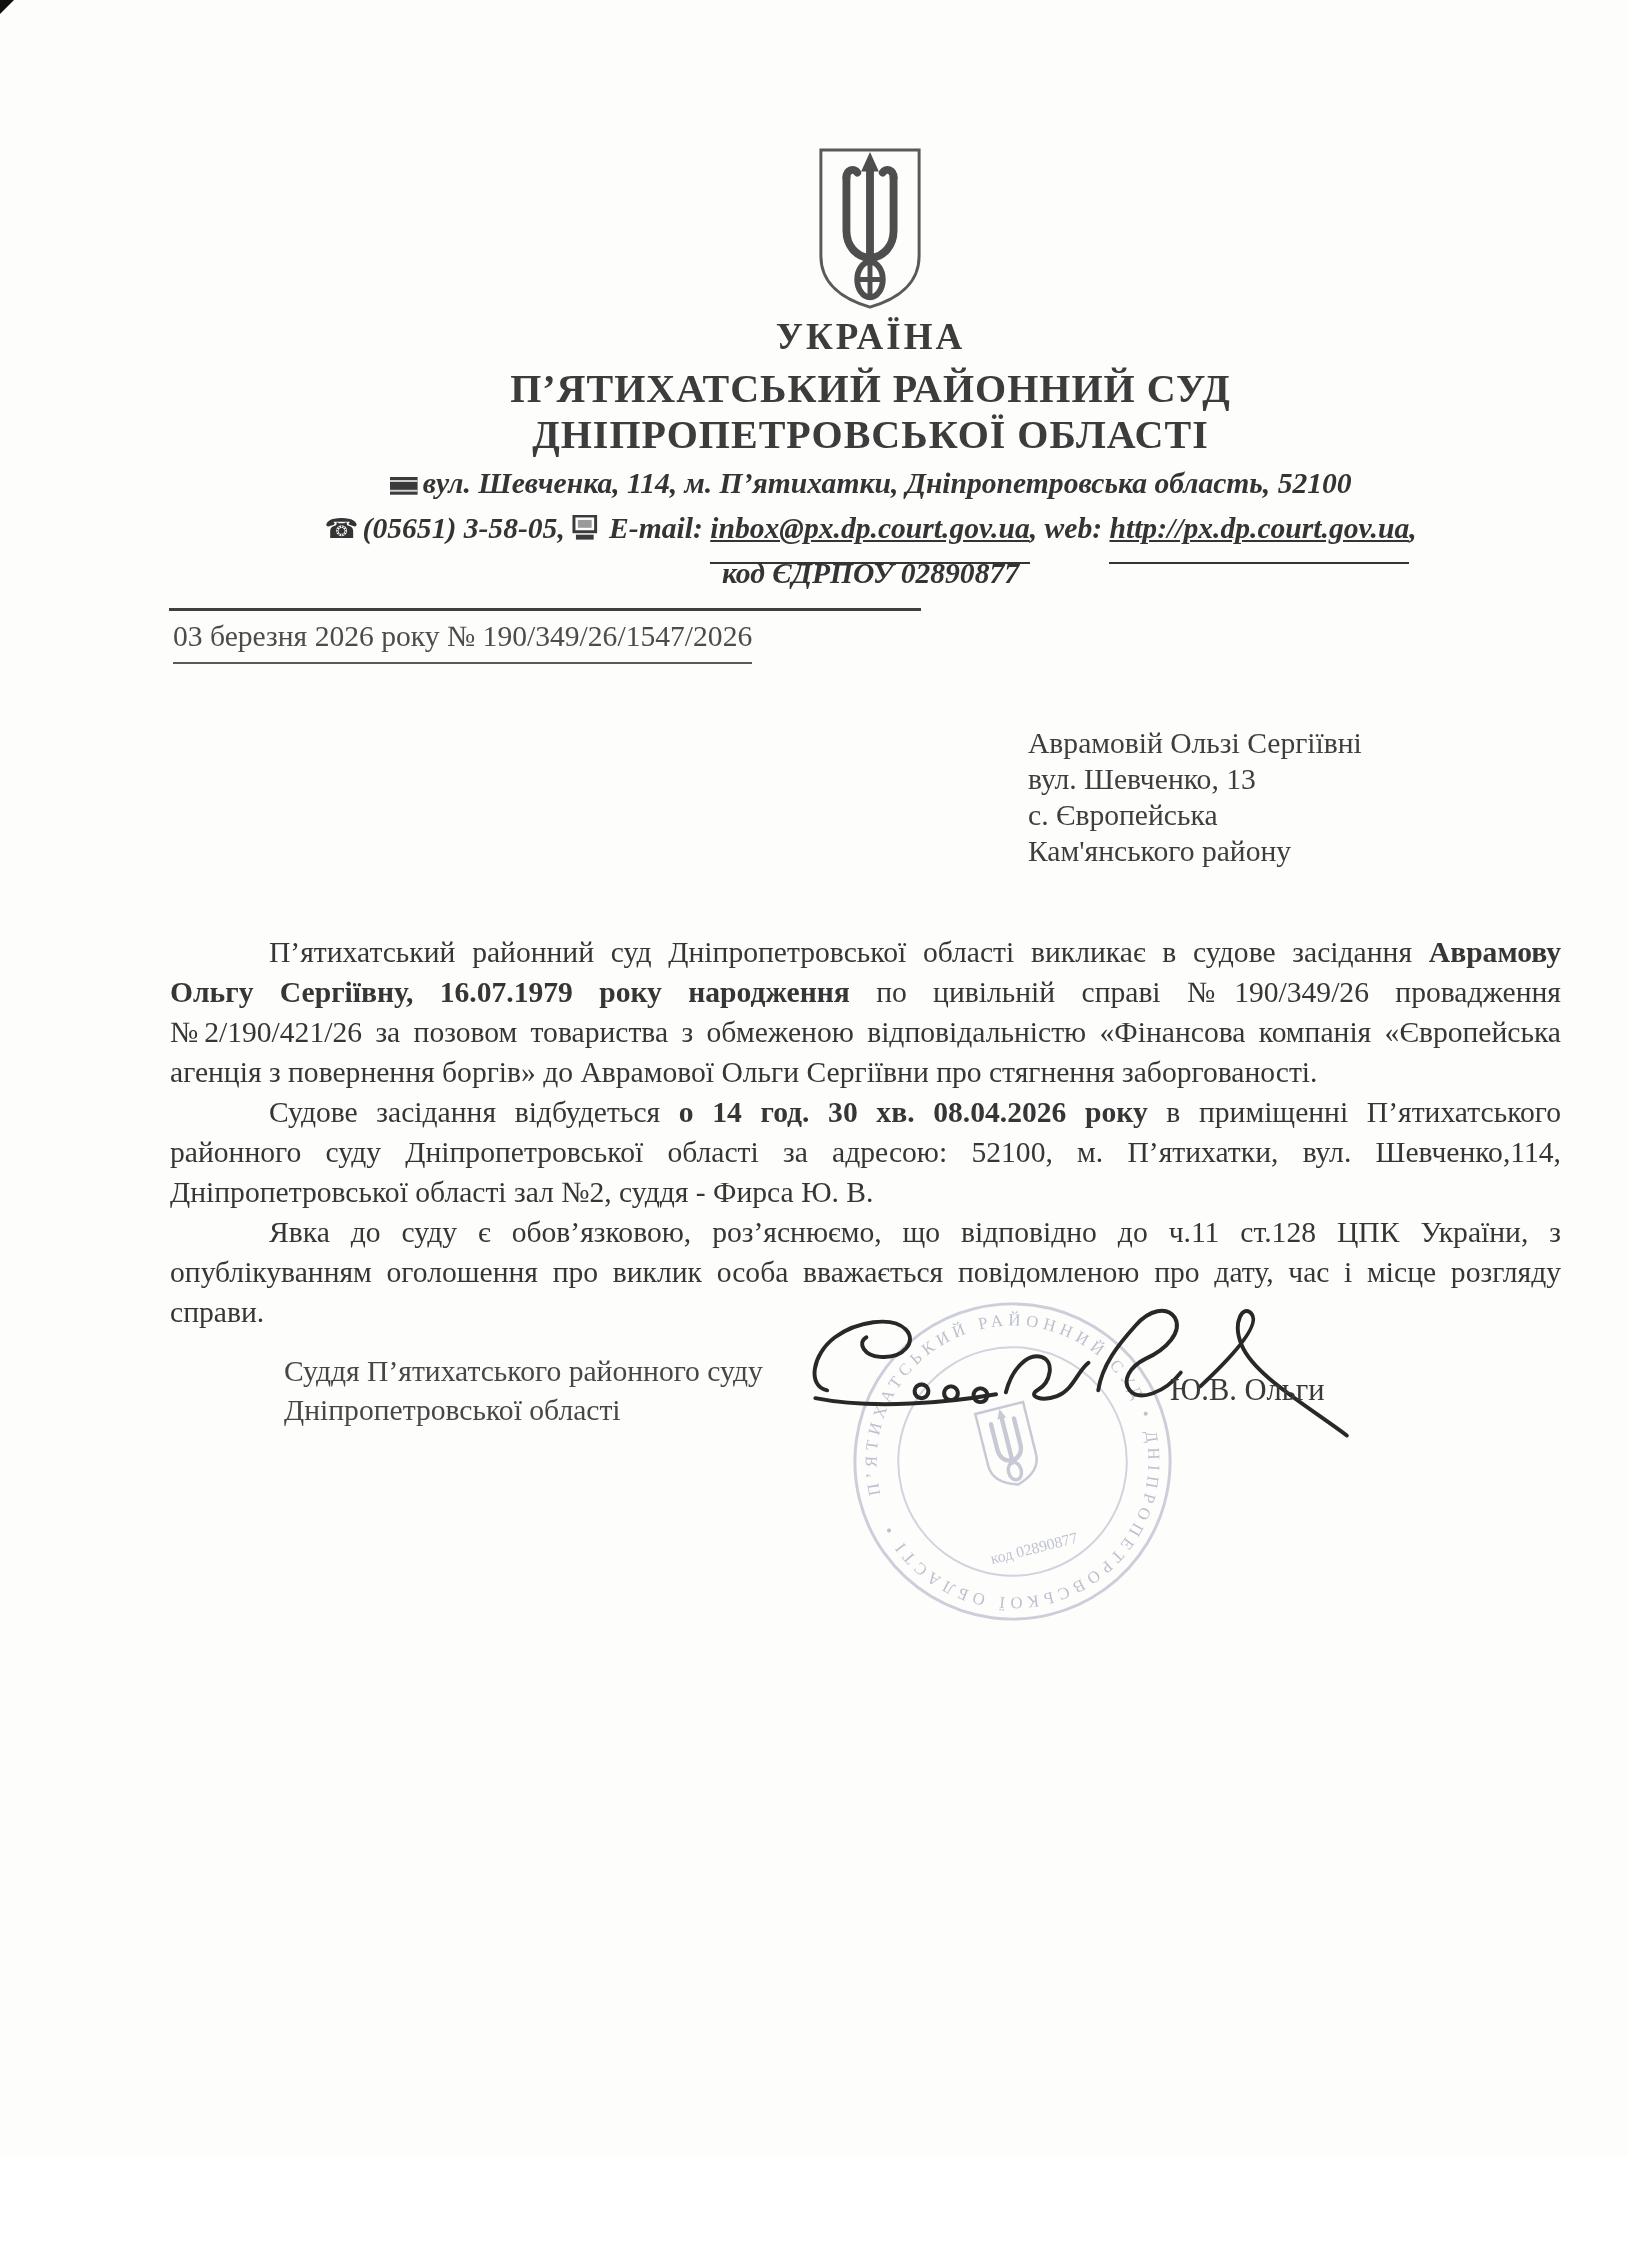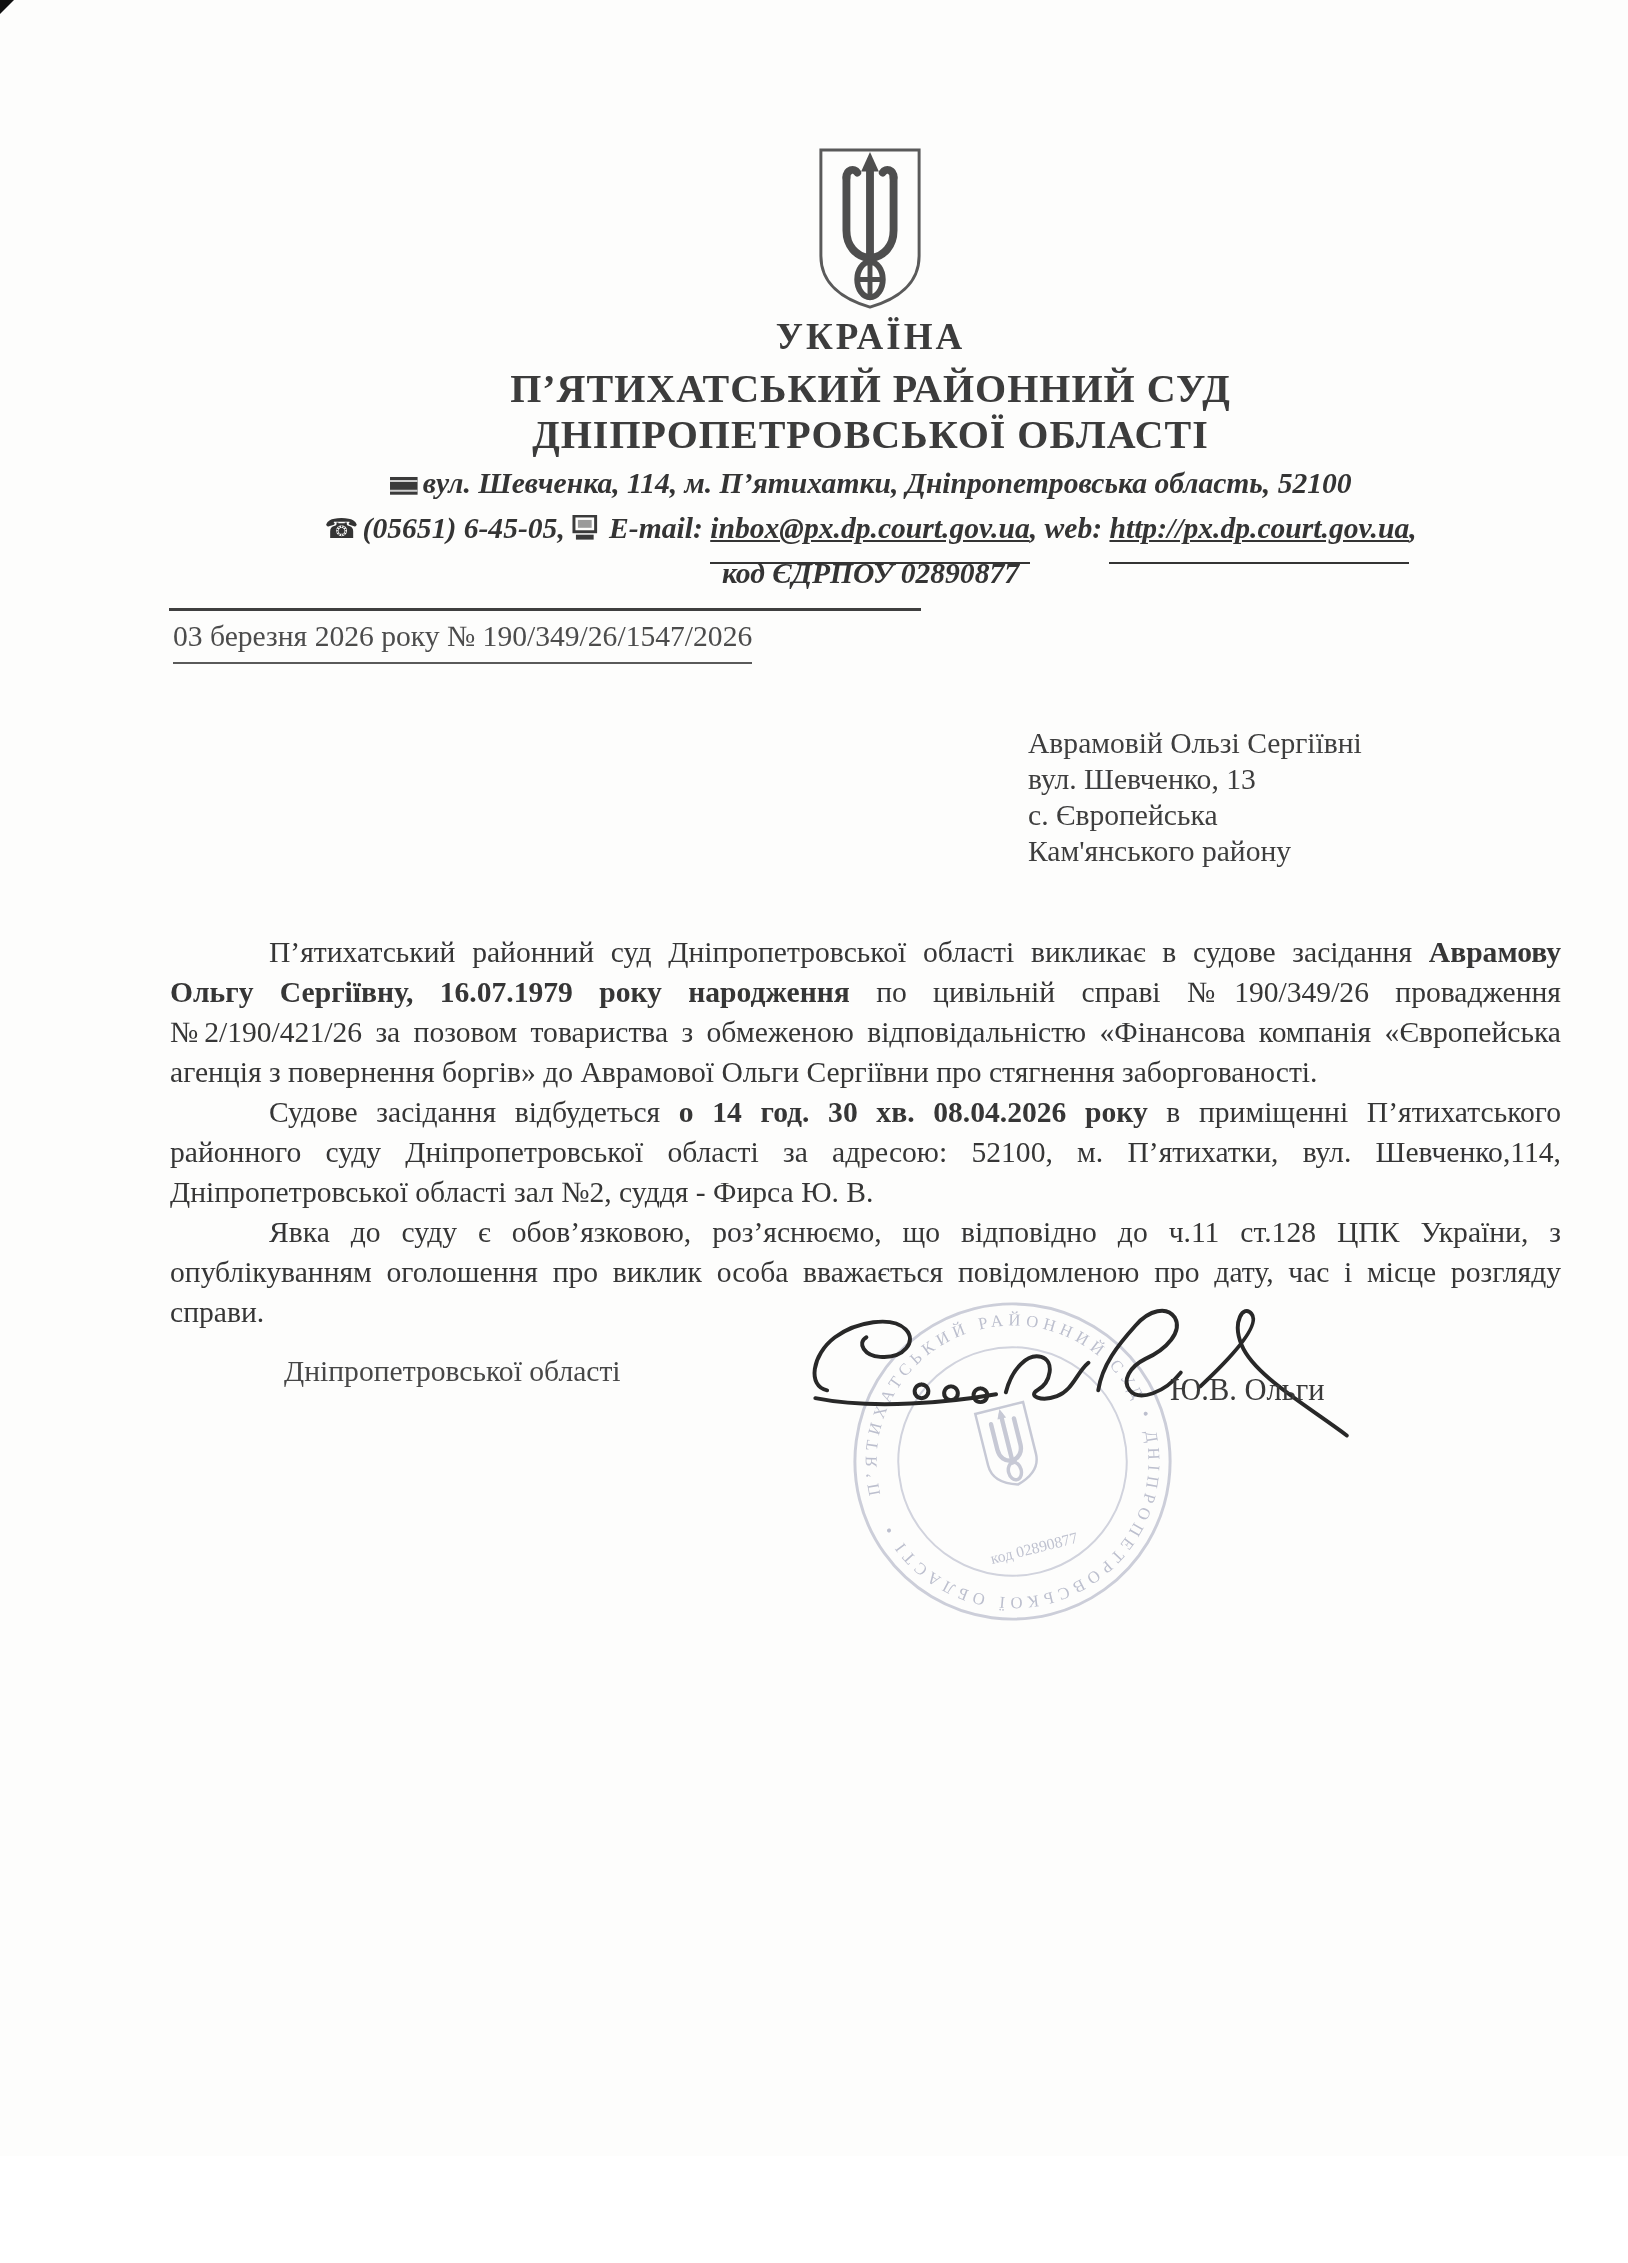--- a/index.html
+++ b/index.html
@@ -71,21 +71,21 @@
     <div class="addr-line">
       <span class="icon-box">
         <svg viewBox="0 0 30 20" width="29.6" height="19.7">
           <rect x="1" y="1" width="28" height="18" fill="#3a3a3a"></rect>
           <path d="M1 5 H29 M1 15 H29" stroke="#cfcfcf" stroke-width="2"></path>
         </svg>
       </span><span>вул. Шевченка, 114,  м. П’ятихатки,  Дніпропетровська область, 52100</span>
     </div>
 
     <div class="addr-line">
-      <span class="phone-glyph">☎</span><span>(05651) 6-45-05,</span>
+      <span class="phone-glyph">☎</span><span>(05651) 3-58-05,</span>
       <span class="icon-box">
         <svg viewBox="0 0 26 26" width="25.6" height="25.6">
           <rect x="2" y="1" width="22" height="16" fill="none" stroke="#3a3a3a" stroke-width="3"></rect>
           <rect x="6" y="5" width="14" height="8" fill="#9a9a9a"></rect>
           <rect x="4" y="20" width="18" height="5" fill="#3a3a3a"></rect>
         </svg>
       </span>
       <span>E-mail:</span>
       <a class="doc-link">inbox@px.dp.court.gov.ua</a><span>, </span><span>web:</span>
       <a class="doc-link">http://px.dp.court.gov.ua</a><span>,</span>
@@ -141,20 +141,21 @@
       <path d="M120 90 a7 7 0 1 0 0.2 0"></path>
       <path d="M150 92 a7 7 0 1 0 0.2 0"></path>
       <path d="M180 94 a7 7 0 1 0 0.2 0"></path>
       <path d="M206 98 C212 74 228 58 242 62 C256 66 252 88 238 96 C228 102 242 108 258 102 C274 96 278 78 290 68"></path>
       <path d="M300 96 C304 70 320 50 338 30 C352 14 370 10 378 22 C386 36 370 54 348 64 C332 72 324 86 332 96 C342 108 368 98 384 78"></path>
       <path d="M404 92 C434 64 466 30 456 18 C448 8 436 26 446 50 C458 80 510 110 553 142"></path>
     </g>
   </svg>
 
   <div class="sig-title">
+    <div>Суддя П’ятихатського районного суду</div>
     <div>Дніпропетровської області</div>
   </div>
   <div class="sig-name">Ю.В. Ольги</div>
 
   <div class="barcode">
     <svg id="barcode-bars" viewBox="0 0 378 32" preserveAspectRatio="none">
         <rect x="0.00" y="0" width="7.13" height="32" fill="#1f1f1f"></rect>
         <rect x="10.70" y="0" width="7.13" height="32" fill="#1f1f1f"></rect>
         <rect x="21.40" y="0" width="3.57" height="32" fill="#1f1f1f"></rect>
         <rect x="28.53" y="0" width="3.57" height="32" fill="#1f1f1f"></rect>

